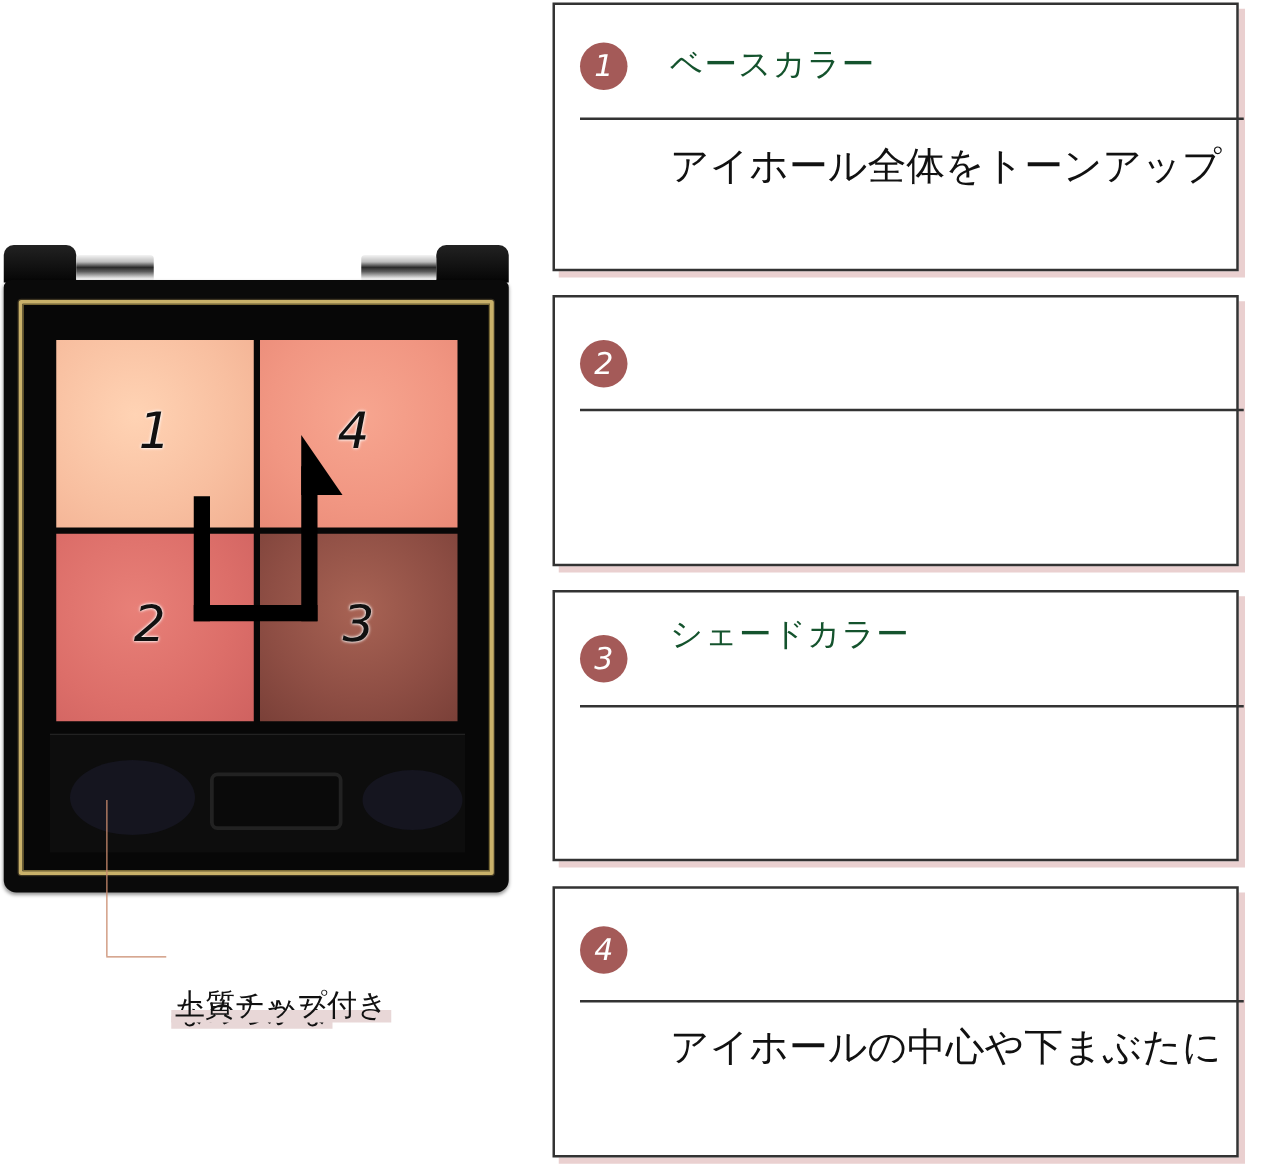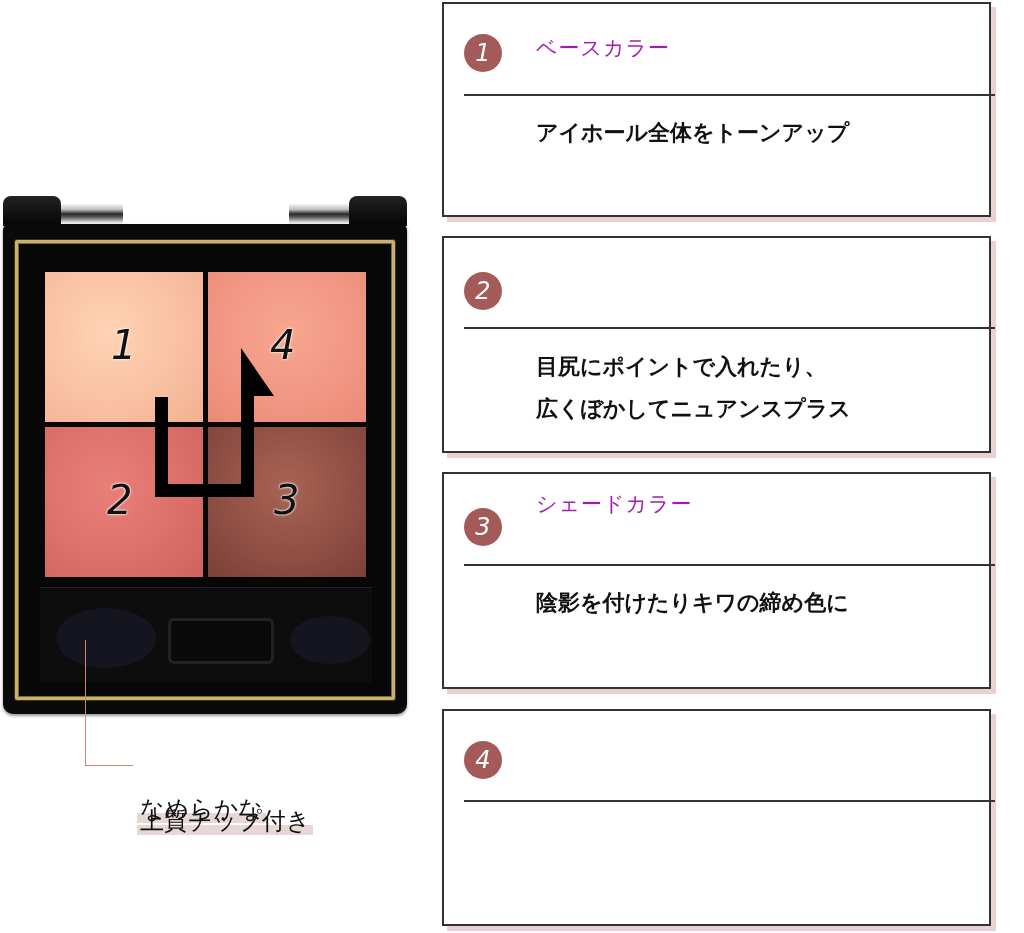--- a/index.html
+++ b/index.html
@@ -42,23 +42,23 @@
   
   .leader-v { position:absolute; left:85px; top:640px; width:1px; height:125px; background:#c98b6e; }
   .leader-h { position:absolute; left:85px; top:765px; width:48px; height:1px; background:#c98b6e; }
   .callout-line { position:absolute; left:137px; font-size:24px; line-height:28px; padding:0 3px;
                   background:linear-gradient(transparent 65%, #e8d7d7 65%); }
   
   .box { position:absolute; left:442px; width:545px; background:#fff; border:2px solid #333;
          box-shadow: 5px 5px 0 #ead0d0; }
   .badge { position:absolute; left:20px; width:38px; height:38px; border-radius:50%; background:#a45a58;
            color:#fff; font-style:italic; font-size:24px; text-align:center; line-height:38px; }
-  .title { position:absolute; left:92px; font-size:21px; letter-spacing:1px; color:#a21caf; }
+  .title { position:absolute; left:92px; font-size:26px; letter-spacing:1px; color:#14532d; }
   .rule { position:absolute; left:20px; right:-6px; height:2px; background:#333; }
-  .desc { position:absolute; left:92px; font-size:22px; line-height:38px; color:#111;font-weight:bold; }
+  .desc { position:absolute; left:92px; font-size:31px; line-height:38px; color:#111; }
 </style>
 </head>
 <body>
 
 <div class="palette">
   <div class="hinge l"></div>
   <div class="hinge r"></div>
   <div class="pin l"></div>
   <div class="pin r"></div>
   <div class="case">
@@ -89,39 +89,37 @@
         <div class="handle"></div>
         <div class="sponge r"></div>
       </div>
     </div>
   </div>
 </div>
 
 <div class="leader-v"></div>
 <div class="leader-h"></div>
 <div class="callout-line" style="top:795px;">なめらかな</div>
-<div class="callout-line" style="top:807px;">上質チップ付き</div>
+<div class="callout-line" style="top:790px;">上質チップ付き</div>
 
 <div class="box" style="top:2px;height:211px;">
   <div class="badge" style="top:30px;">1</div>
   <div class="title" style="top:30px;">ベースカラー</div>
   <div class="rule" style="top:90px;"></div>
   <div class="desc" style="top:110px;">アイホール全体をトーンアップ</div>
 </div>
 
 <div class="box" style="top:236px;height:213px;">
   <div class="badge" style="top:34px;">2</div>
   <div class="rule" style="top:89px;"></div>
-  <div class="desc" style="top:110px;">目尻にポイントで入れたり、</div>
-  <div class="desc" style="top:152px;">広くぼかしてニュアンスプラス</div>
 </div>
 
 <div class="box" style="top:472px;height:213px;">
   <div class="badge" style="top:34px;">3</div>
   <div class="title" style="top:16px;">シェードカラー</div>
   <div class="rule" style="top:90px;"></div>
-  <div class="desc" style="top:110px;">陰影を付けたりキワの締め色に</div>
 </div>
 
 <div class="box" style="top:709px;height:213px;">
   <div class="badge" style="top:30px;">4</div>
   <div class="rule" style="top:89px;"></div>
+  <div class="desc" style="top:108px;">アイホールの中心や下まぶたに</div>
 </div>
 
 </body></html>

